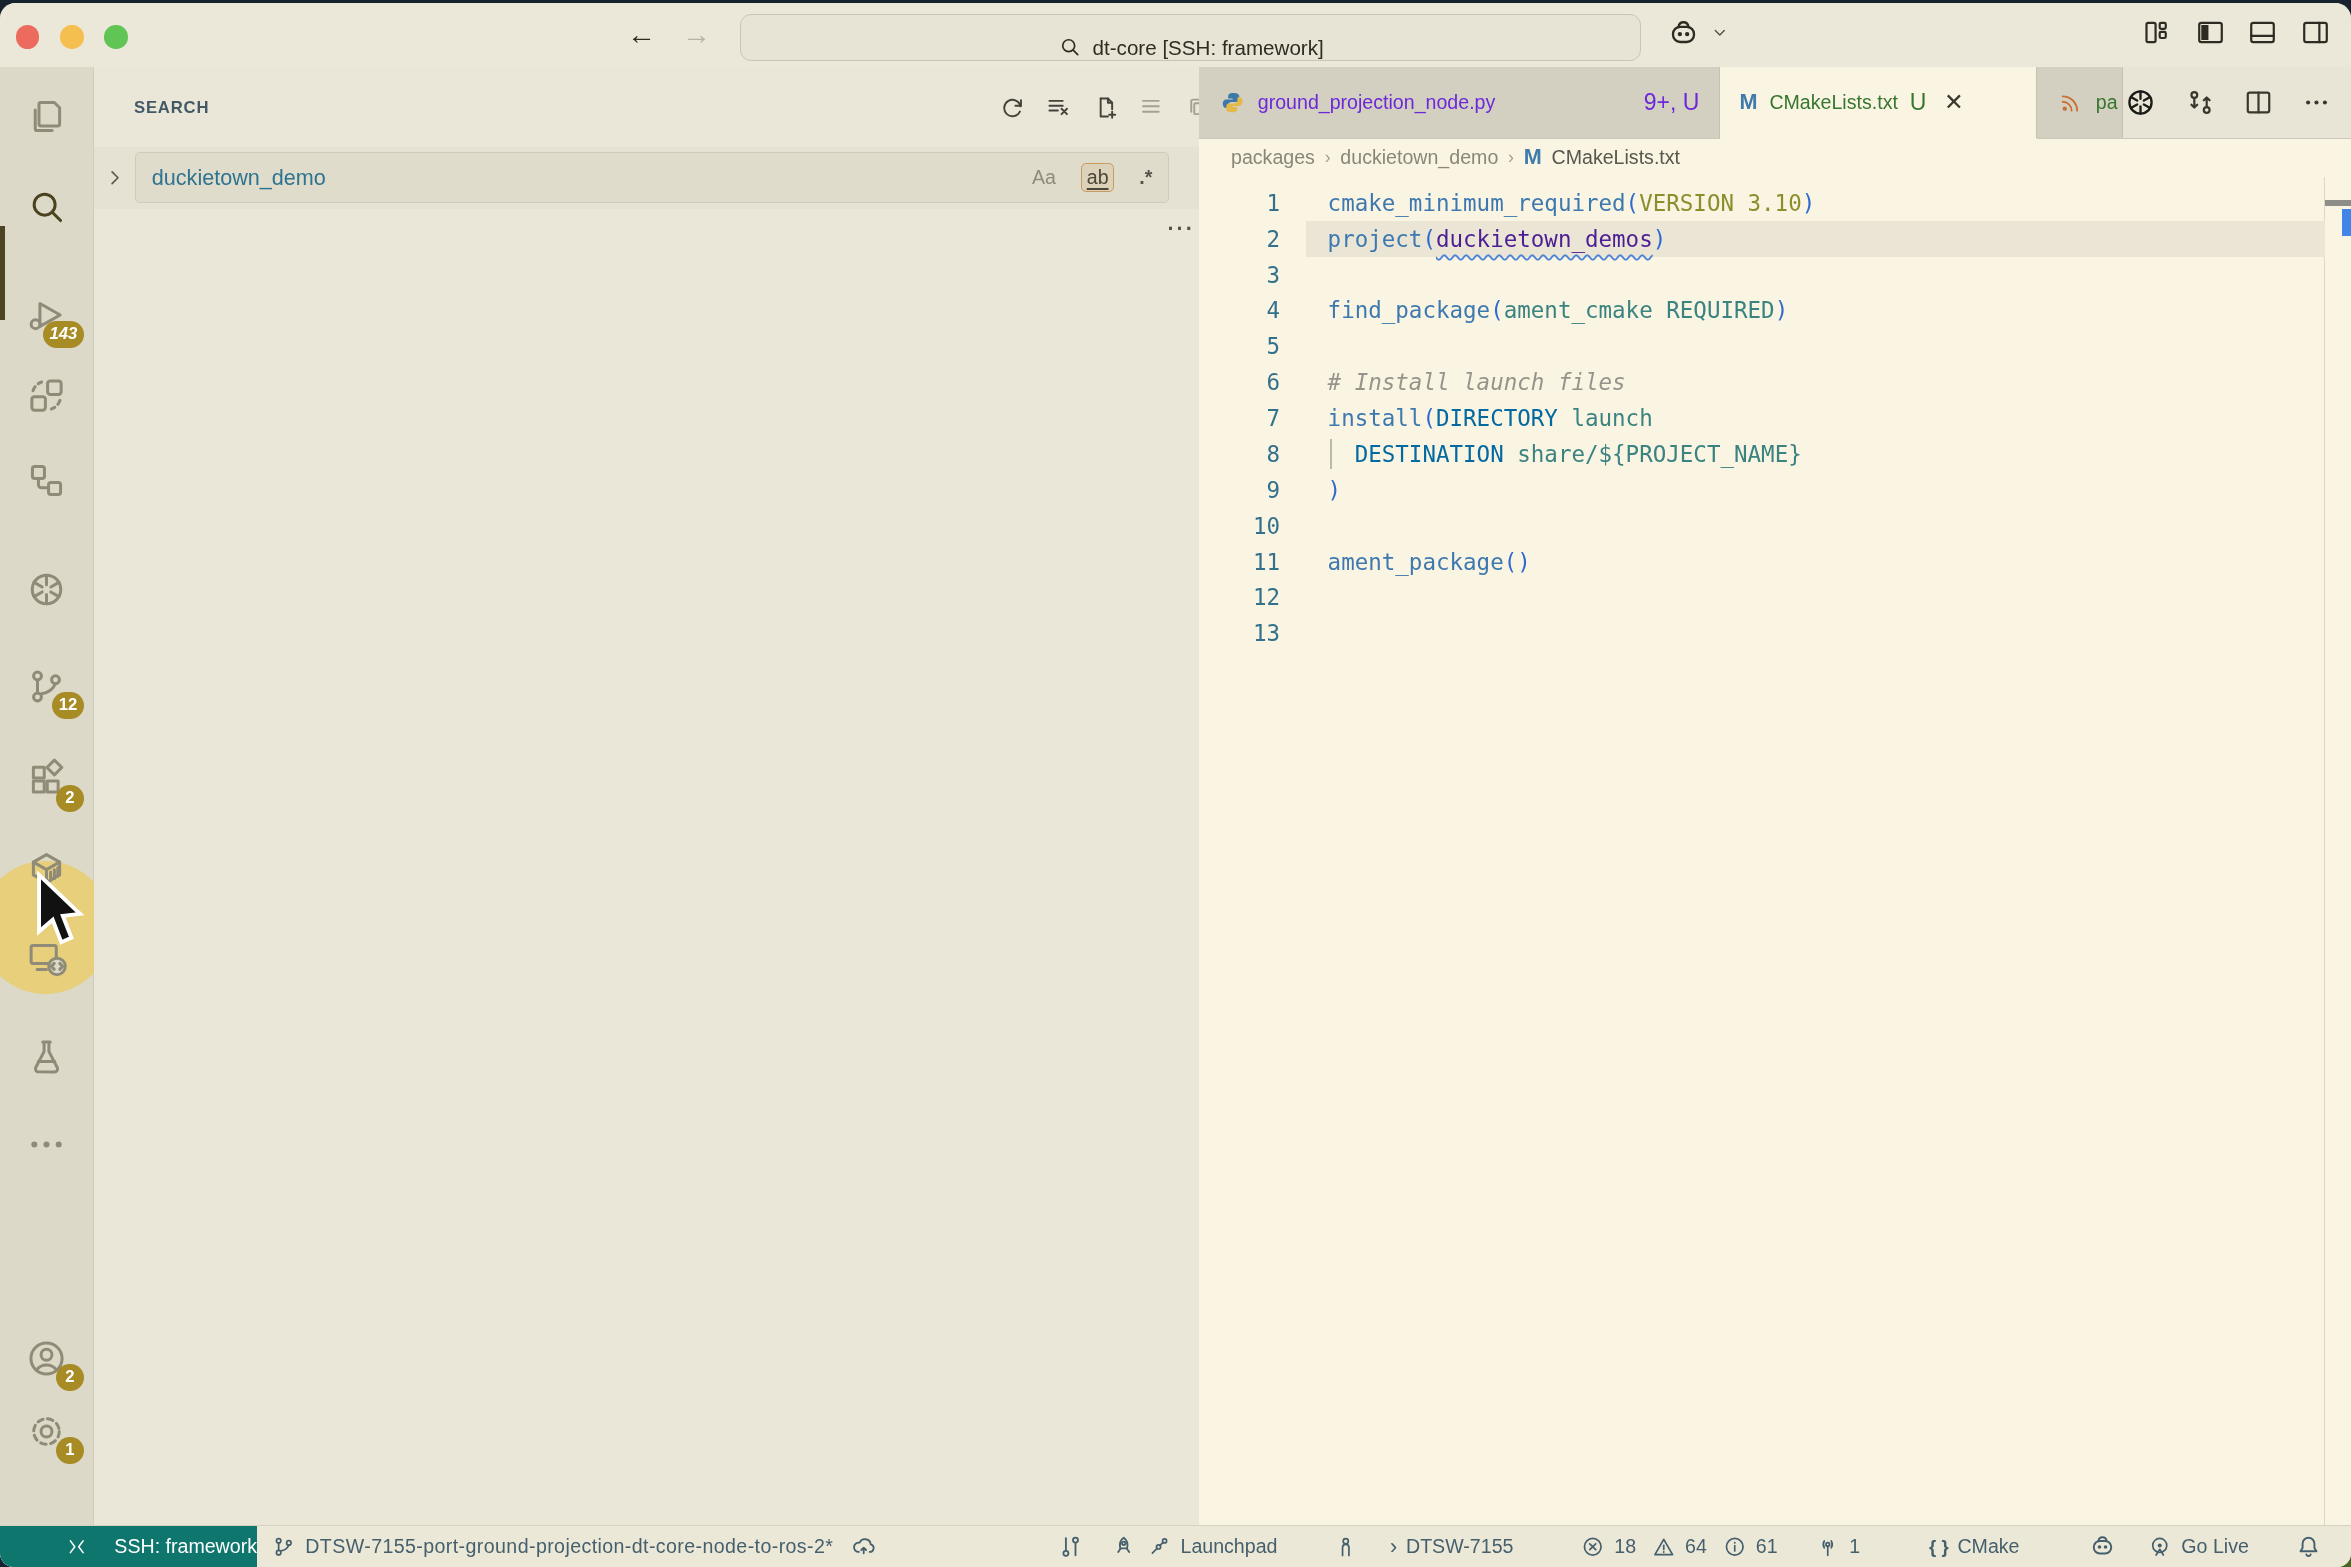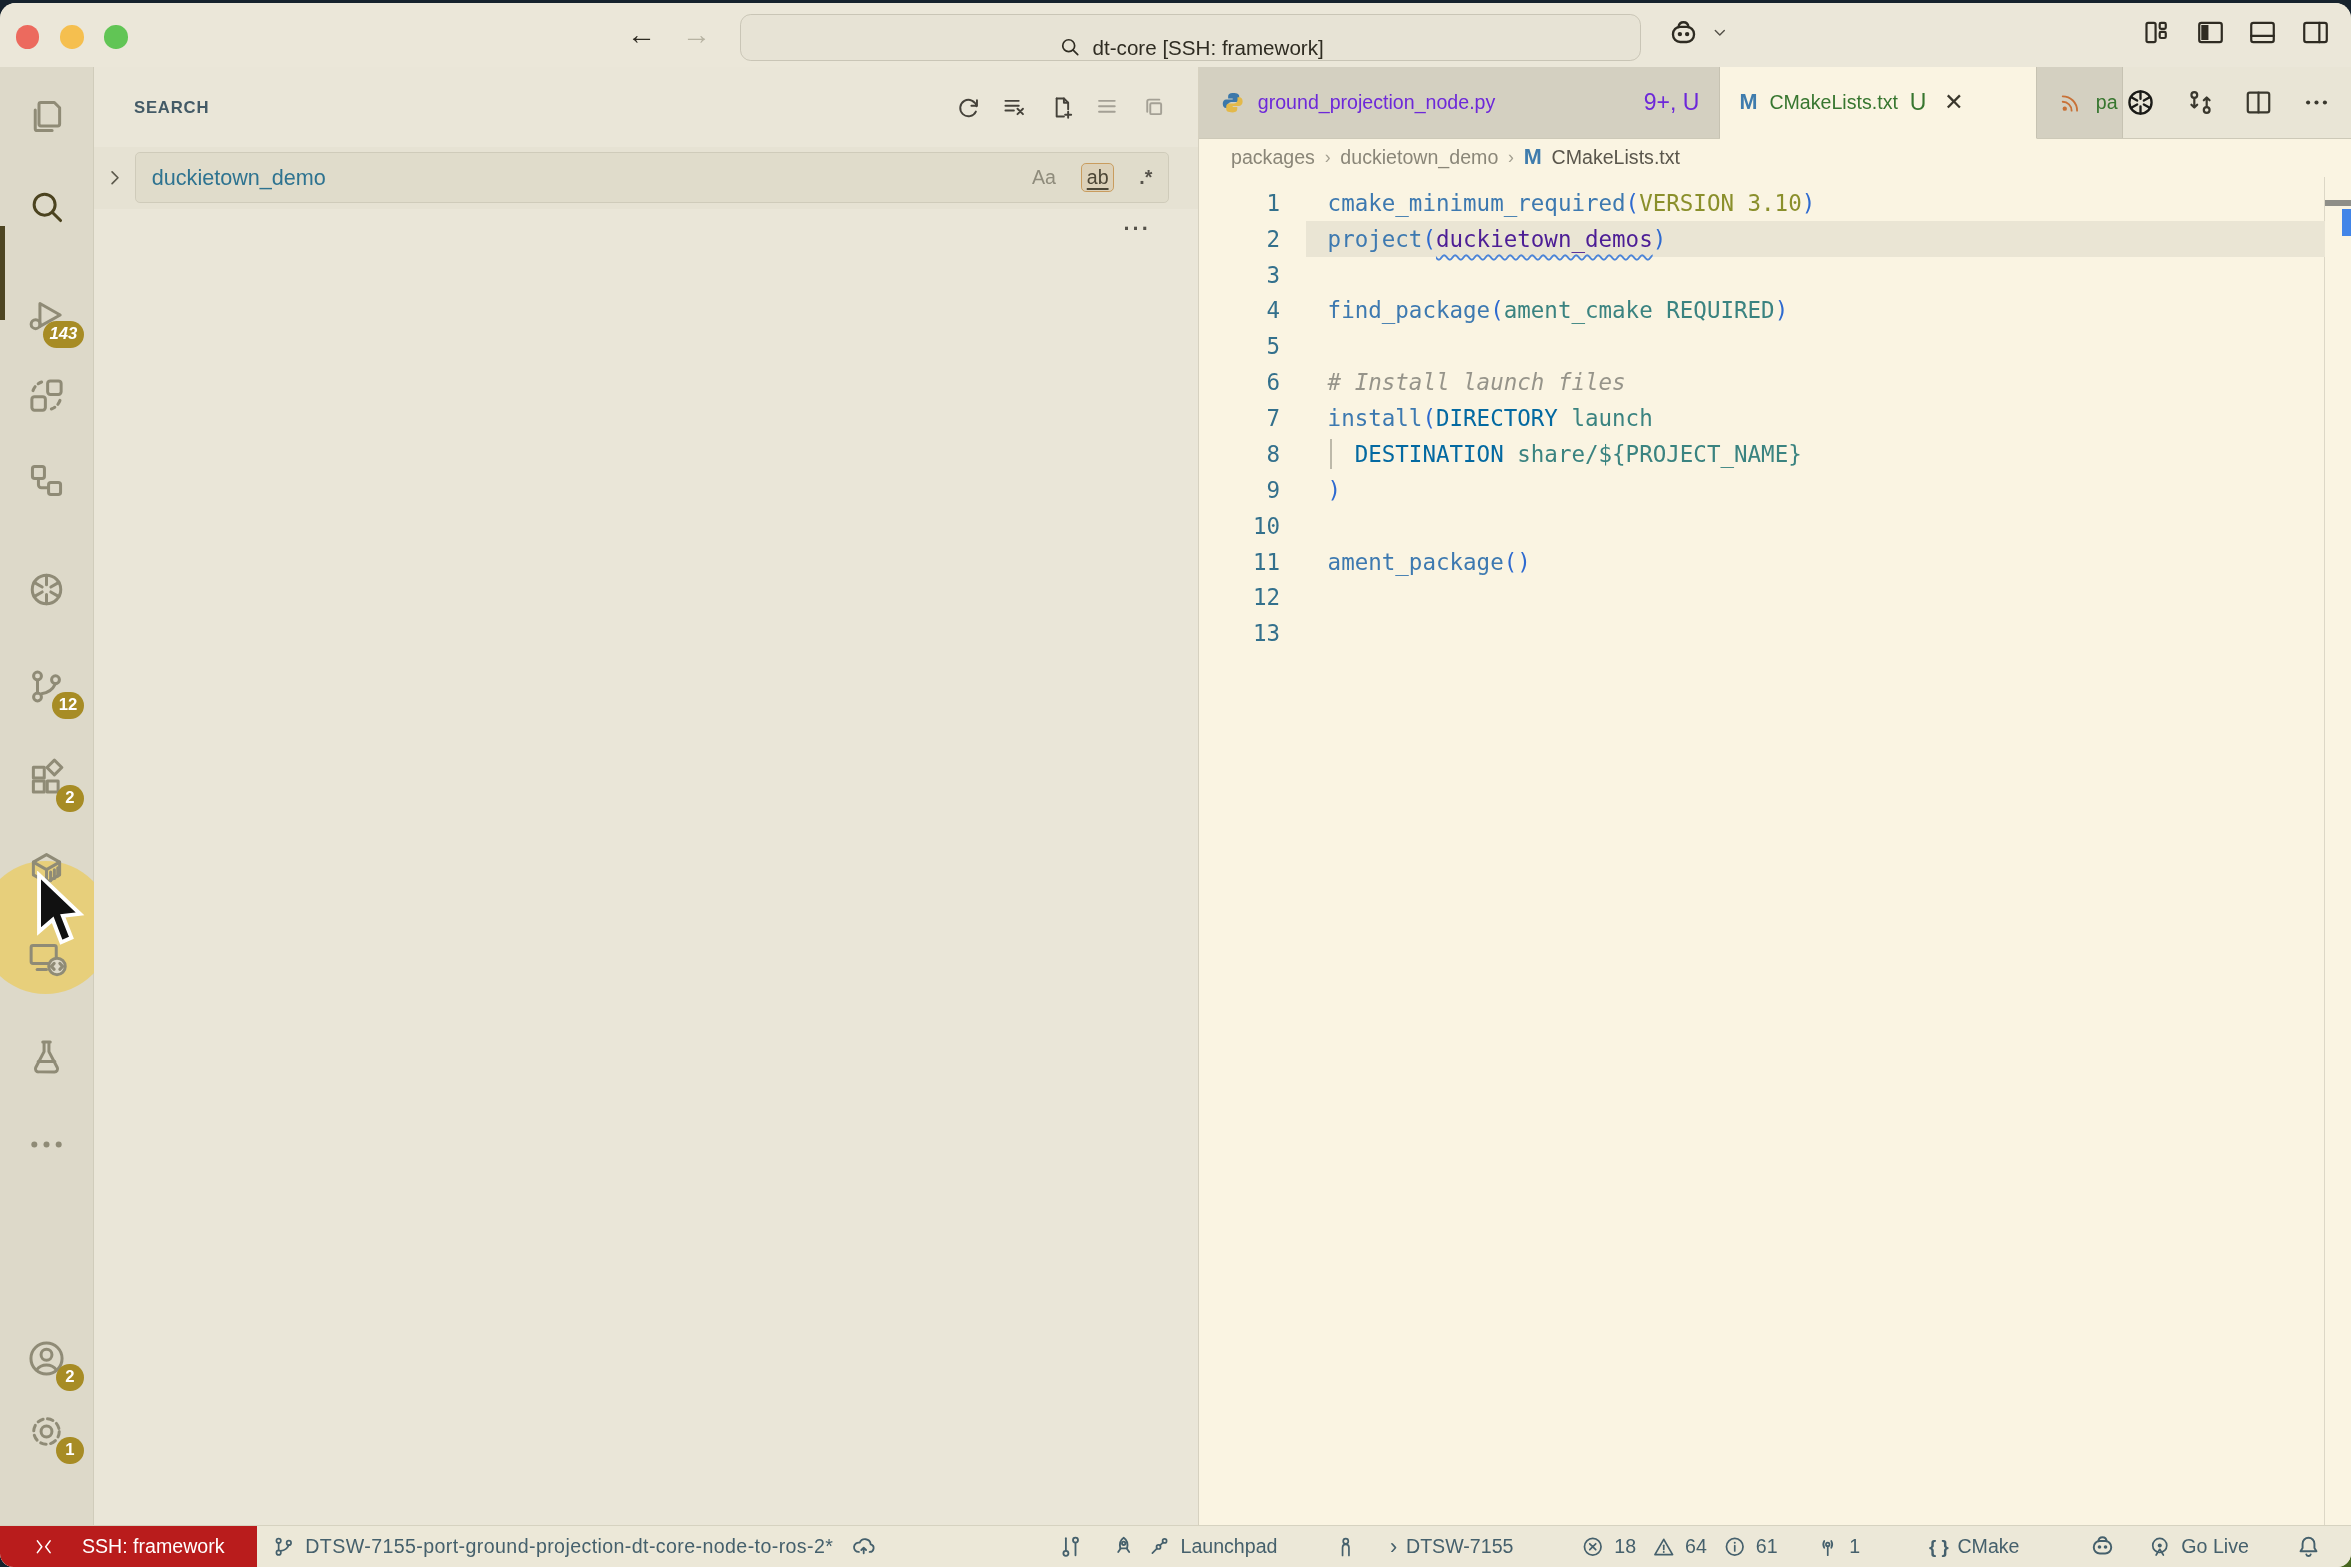--- a/index.html
+++ b/index.html
@@ -40,21 +40,21 @@
   .ab-item{position:absolute;left:23.5px;width:45px;height:45px;color:#8f8b76;}
   .ab-item.active{color:#4b431f;}
   .ab-item .badge{
     position:absolute;right:-15.7px;bottom:-9.8px;min-width:14.7px;height:26.5px;border-radius:13.7px;
     background:#a78c25;color:#fff;font-size:16.7px;font-weight:bold;line-height:26.5px;text-align:center;padding:0 6.9px;
   }
   .ab-indicator{position:absolute;left:0;top:159px;width:4.9px;height:94px;background:#4d4522;}
   .hover-circle{position:absolute;left:-20.6px;top:794px;width:133px;height:133px;border-radius:50%;background:#e7ce74;opacity:.92;}
   .cursor{position:absolute;left:33px;top:868px;z-index:50;}
   
-  .sidebar{position:absolute;top:64px;left:94px;width:1104px;bottom:41px;background:#eae6d8;border-right:1px solid #d6d1c0;}
+  .sidebar{position:absolute;top:64px;left:94px;width:1104px;bottom:41px;background:#eae6d8;border-right:1px solid #d6d1c0;padding-left:44px;}
   .sb-header{position:absolute;top:21.6px;left:40px;right:29px;height:39px;display:flex;align-items:center;}
   .sb-title{font-size:16.7px;letter-spacing:0.8px;color:#435a66;font-weight:bold;}
   .sb-actions{margin-left:auto;display:flex;gap:17.6px;color:#45423a;}
   .sb-actions .dim{opacity:.42;}
   .search-row{position:absolute;top:80px;left:0;right:0;height:62px;background:#e6e2d3;display:flex;align-items:center;}
   .twistie{margin-left:7.8px;color:#5c594c;}
   .search-box{
     margin-left:7.8px;width:1034px;height:51px;background:#e0dccb;border:1px solid #cfcbba;border-radius:4.9px;
     display:flex;align-items:center;padding:0 9.8px;box-sizing:border-box;
   }
@@ -87,21 +87,21 @@
   .guide{position:absolute;left:131px;top:2.9px;bottom:2.9px;width:2px;background:#bdb9a9;z-index:2;}
   .tok-fn{color:#3d79b0;} .tok-pa{color:#2e6ad0;} .tok-cn{color:#8a8f2b;}
   .tok-arg{color:#3a8380;} .tok-kw{color:#0369a1;} .tok-cm{color:#96948a;font-style:italic;}
   .tok-argsq{color:#4c1d95;text-decoration:underline wavy #4b84d8 2px;text-underline-offset:6.9px;}
   .ovr-border{position:absolute;top:110px;right:26.5px;bottom:0;width:1px;background:#dcd7c6;}
   .ovr-gray{position:absolute;top:133px;right:0;width:26.5px;height:5.9px;background:#8e8e88;}
   .ovr-blue{position:absolute;top:142px;right:0;width:8.8px;height:27.4px;background:#4285e8;}
   
   .statusbar{position:absolute;left:0;right:0;bottom:0;height:41px;background:#ece8d8;border-top:1px solid #d6d2c0;font-size:19.6px;color:#45606c;}
   .sb-it{position:absolute;top:0;height:41px;display:flex;align-items:center;gap:8.8px;}
-  .remote-block{left:0;width:257px;background:#b91c1c;color:#fff;justify-content:center;gap:26px;}
+  .remote-block{left:0;width:257px;background:#0f766e;color:#fff;justify-content:flex-end;gap:26px;}
   .branch-text{letter-spacing:0.4px;}
 </style>
 </head>
 <body>
 
 <div class="window">
 
   <div class="titlebar">
     <div class="tl red"></div>
     <div class="tl yellow"></div>

